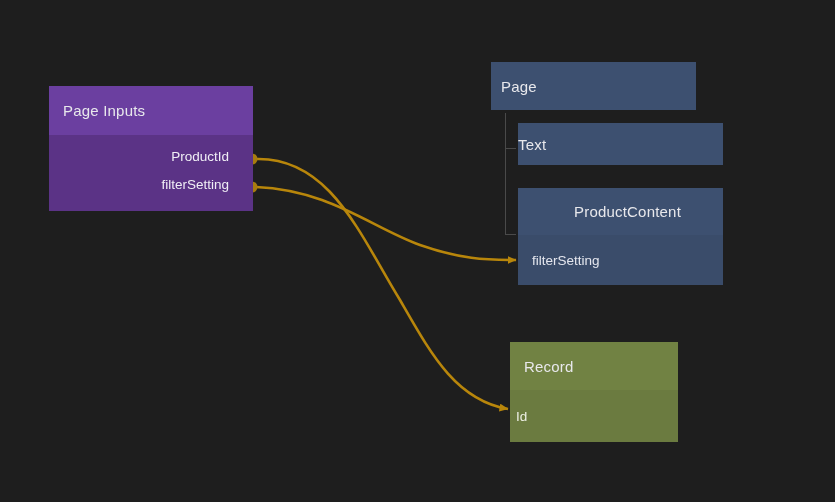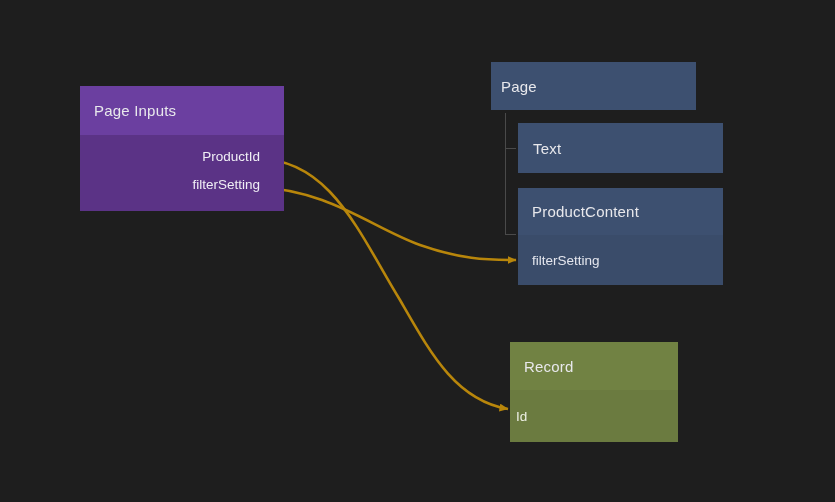--- a/index.html
+++ b/index.html
@@ -45,21 +45,20 @@
     font-size: 15px;
     letter-spacing: 0.2px;
     white-space: nowrap;
   }
   
   .node-inputs {
     left: 49px;
     top: 86px;
     width: 204px;
     height: 92px;
-    margin-left: 31px;
   }
   .node-inputs .node-header {
     height: 49px;
     background: #6b3fa0;
     padding-left: 14px;
   }
   .node-inputs .node-body {
     height: 76px;
     background: #5b3386;
     padding-top: 7px;
@@ -94,32 +93,33 @@
     height: 48px;
     padding-left: 10px;
   }
   .node-text {
     left: 518px;
     top: 123px;
     width: 205px;
     height: 50px;
   }
   .node-text .node-header {
-    height: 50px;
-    padding-left: 15px;
+    height: 42px;
+    padding-left: 0;
   }
   .node-productcontent {
     left: 518px;
     top: 188px;
     width: 205px;
     height: 97px;
   }
   .node-productcontent .node-header {
     height: 47px;
     padding-left: 14px;
+    justify-content: center;
   }
   .node-productcontent .node-body {
     height: 50px;
     display: flex;
     align-items: center;
     padding-left: 14px;
   }
   
   .node-record {
     left: 510px;

